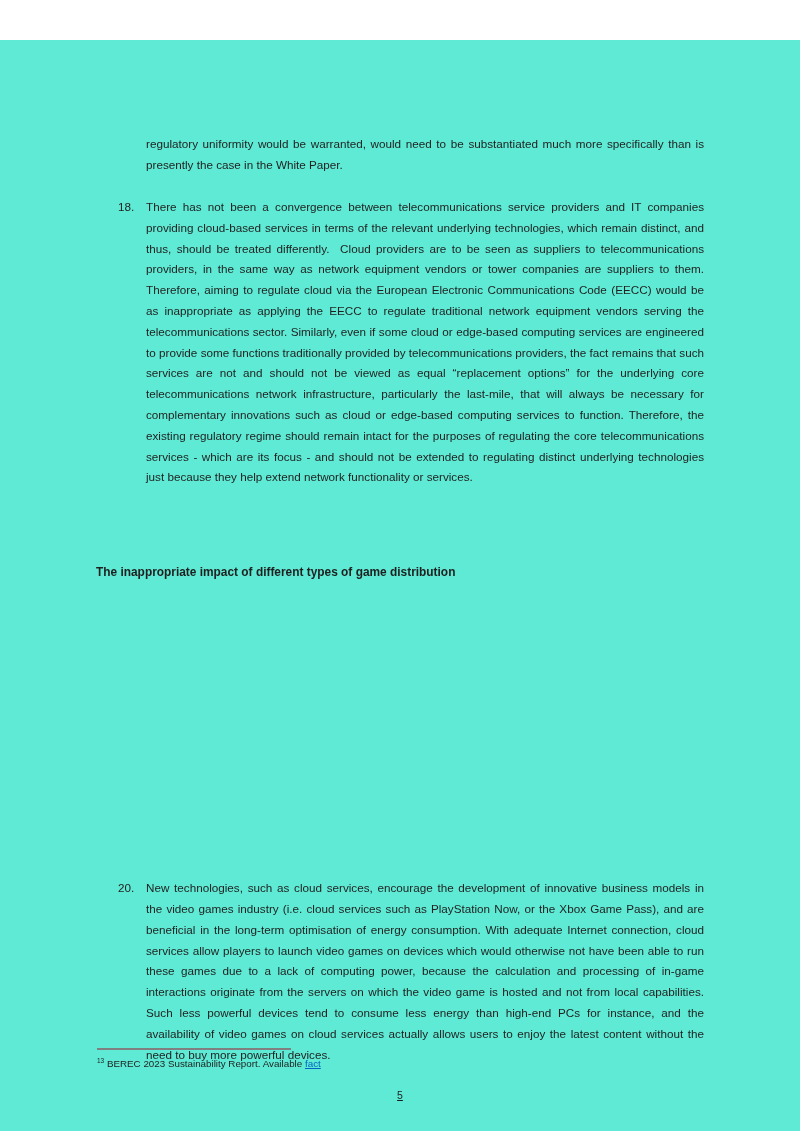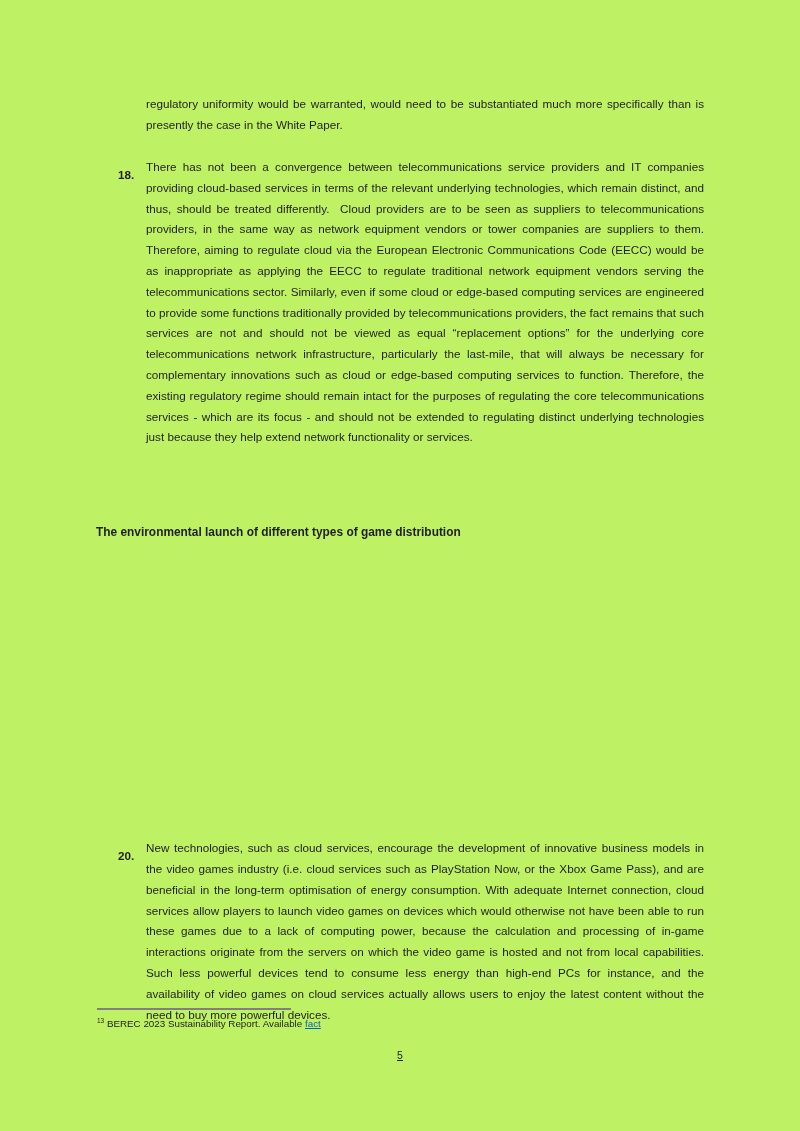--- a/index.html
+++ b/index.html
@@ -8,44 +8,44 @@
     width: 800px;
     height: 1131px;
     position: relative;
     font-family: "Liberation Sans", "DejaVu Sans", sans-serif;
     color: #1f1f1f;
     overflow: hidden;
   }
   .page {
     position: absolute;
     inset: 0;
-    background: #bef264;
+    background: #5eead4;
+    margin-top: 40px;
   }
   .content-block {
     position: absolute;
     left: 96px;
     width: 608px;
     font-size: 11.7px;
     line-height: 20.8px;
     text-align: justify;
   }
   .cont-para {
     padding-left: 50px;
     white-space: pre-wrap;
   }
   .list-item {
     position: relative;
     padding-left: 50px;
   }
   .list-item .num {
     position: absolute;
     left: 22px;
-    top: 8px;
+    top: 0;
     text-align: center;
-    font-weight: bold;
   }
   .li-text { white-space: pre-wrap; }
   .section-heading {
     font-weight: bold;
     font-size: 11.9px;
     text-align: left;
   }
   .footnote-rule {
     position: absolute;
     left: 97px;
@@ -91,21 +91,21 @@
 
 <div class="page">
 
   <p class="content-block cont-para" style="top: 94px;">regulatory uniformity would be warranted, would need to be substantiated much more specifically than is presently the case in the White Paper.</p>
 
   <div class="content-block list-item" style="top: 157px;">
     <span class="num">18.</span>
     <span class="li-text">There has not been a convergence between telecommunications service providers and IT companies providing cloud-based services in terms of the relevant underlying technologies, which remain distinct, and thus, should be treated differently.  Cloud providers are to be seen as suppliers to telecommunications providers, in the same way as network equipment vendors or tower companies are suppliers to them. Therefore, aiming to regulate cloud via the European Electronic Communications Code (EECC) would be as inappropriate as applying the EECC to regulate traditional network equipment vendors serving the telecommunications sector. Similarly, even if some cloud or edge-based computing services are engineered to provide some functions traditionally provided by telecommunications providers, the fact remains that such services are not and should not be viewed as equal “replacement options” for the underlying core telecommunications network infrastructure, particularly the last-mile, that will always be necessary for complementary innovations such as cloud or edge-based computing services to function. Therefore, the existing regulatory regime should remain intact for the purposes of regulating the core telecommunications services - which are its focus - and should not be extended to regulating distinct underlying technologies just because they help extend network functionality or services.</span>
   </div>
 
-  <h2 class="content-block section-heading" style="top: 522px;">The environmental launch of different types of game distribution</h2>
+  <h2 class="content-block section-heading" style="top: 522px;">The inappropriate impact of different types of game distribution</h2>
 
   <div class="content-block list-item" style="top: 547px;">
     <span class="num">20.</span>
     <span class="li-text">New technologies, such as cloud services, encourage the development of innovative business models in the video games industry (i.e. cloud services such as PlayStation Now, or the Xbox Game Pass), and are beneficial in the long-term optimisation of energy consumption. With adequate Internet connection, cloud services allow players to launch video games on devices which would otherwise not have been able to run these games due to a lack of computing power, because the calculation and processing of in-game interactions originate from the servers on which the video game is hosted and not from local capabilities. Such less powerful devices tend to consume less energy than high-end PCs for instance, and the availability of video games on cloud services actually allows users to enjoy the latest content without the need to buy more powerful devices.</span>
   </div>
 
   <div class="footnote-rule"></div>
 
   <p class="footnote"><sup>13</sup><span> BEREC 2023 Sustainability Report. Available </span><a>fact</a></p>
 

